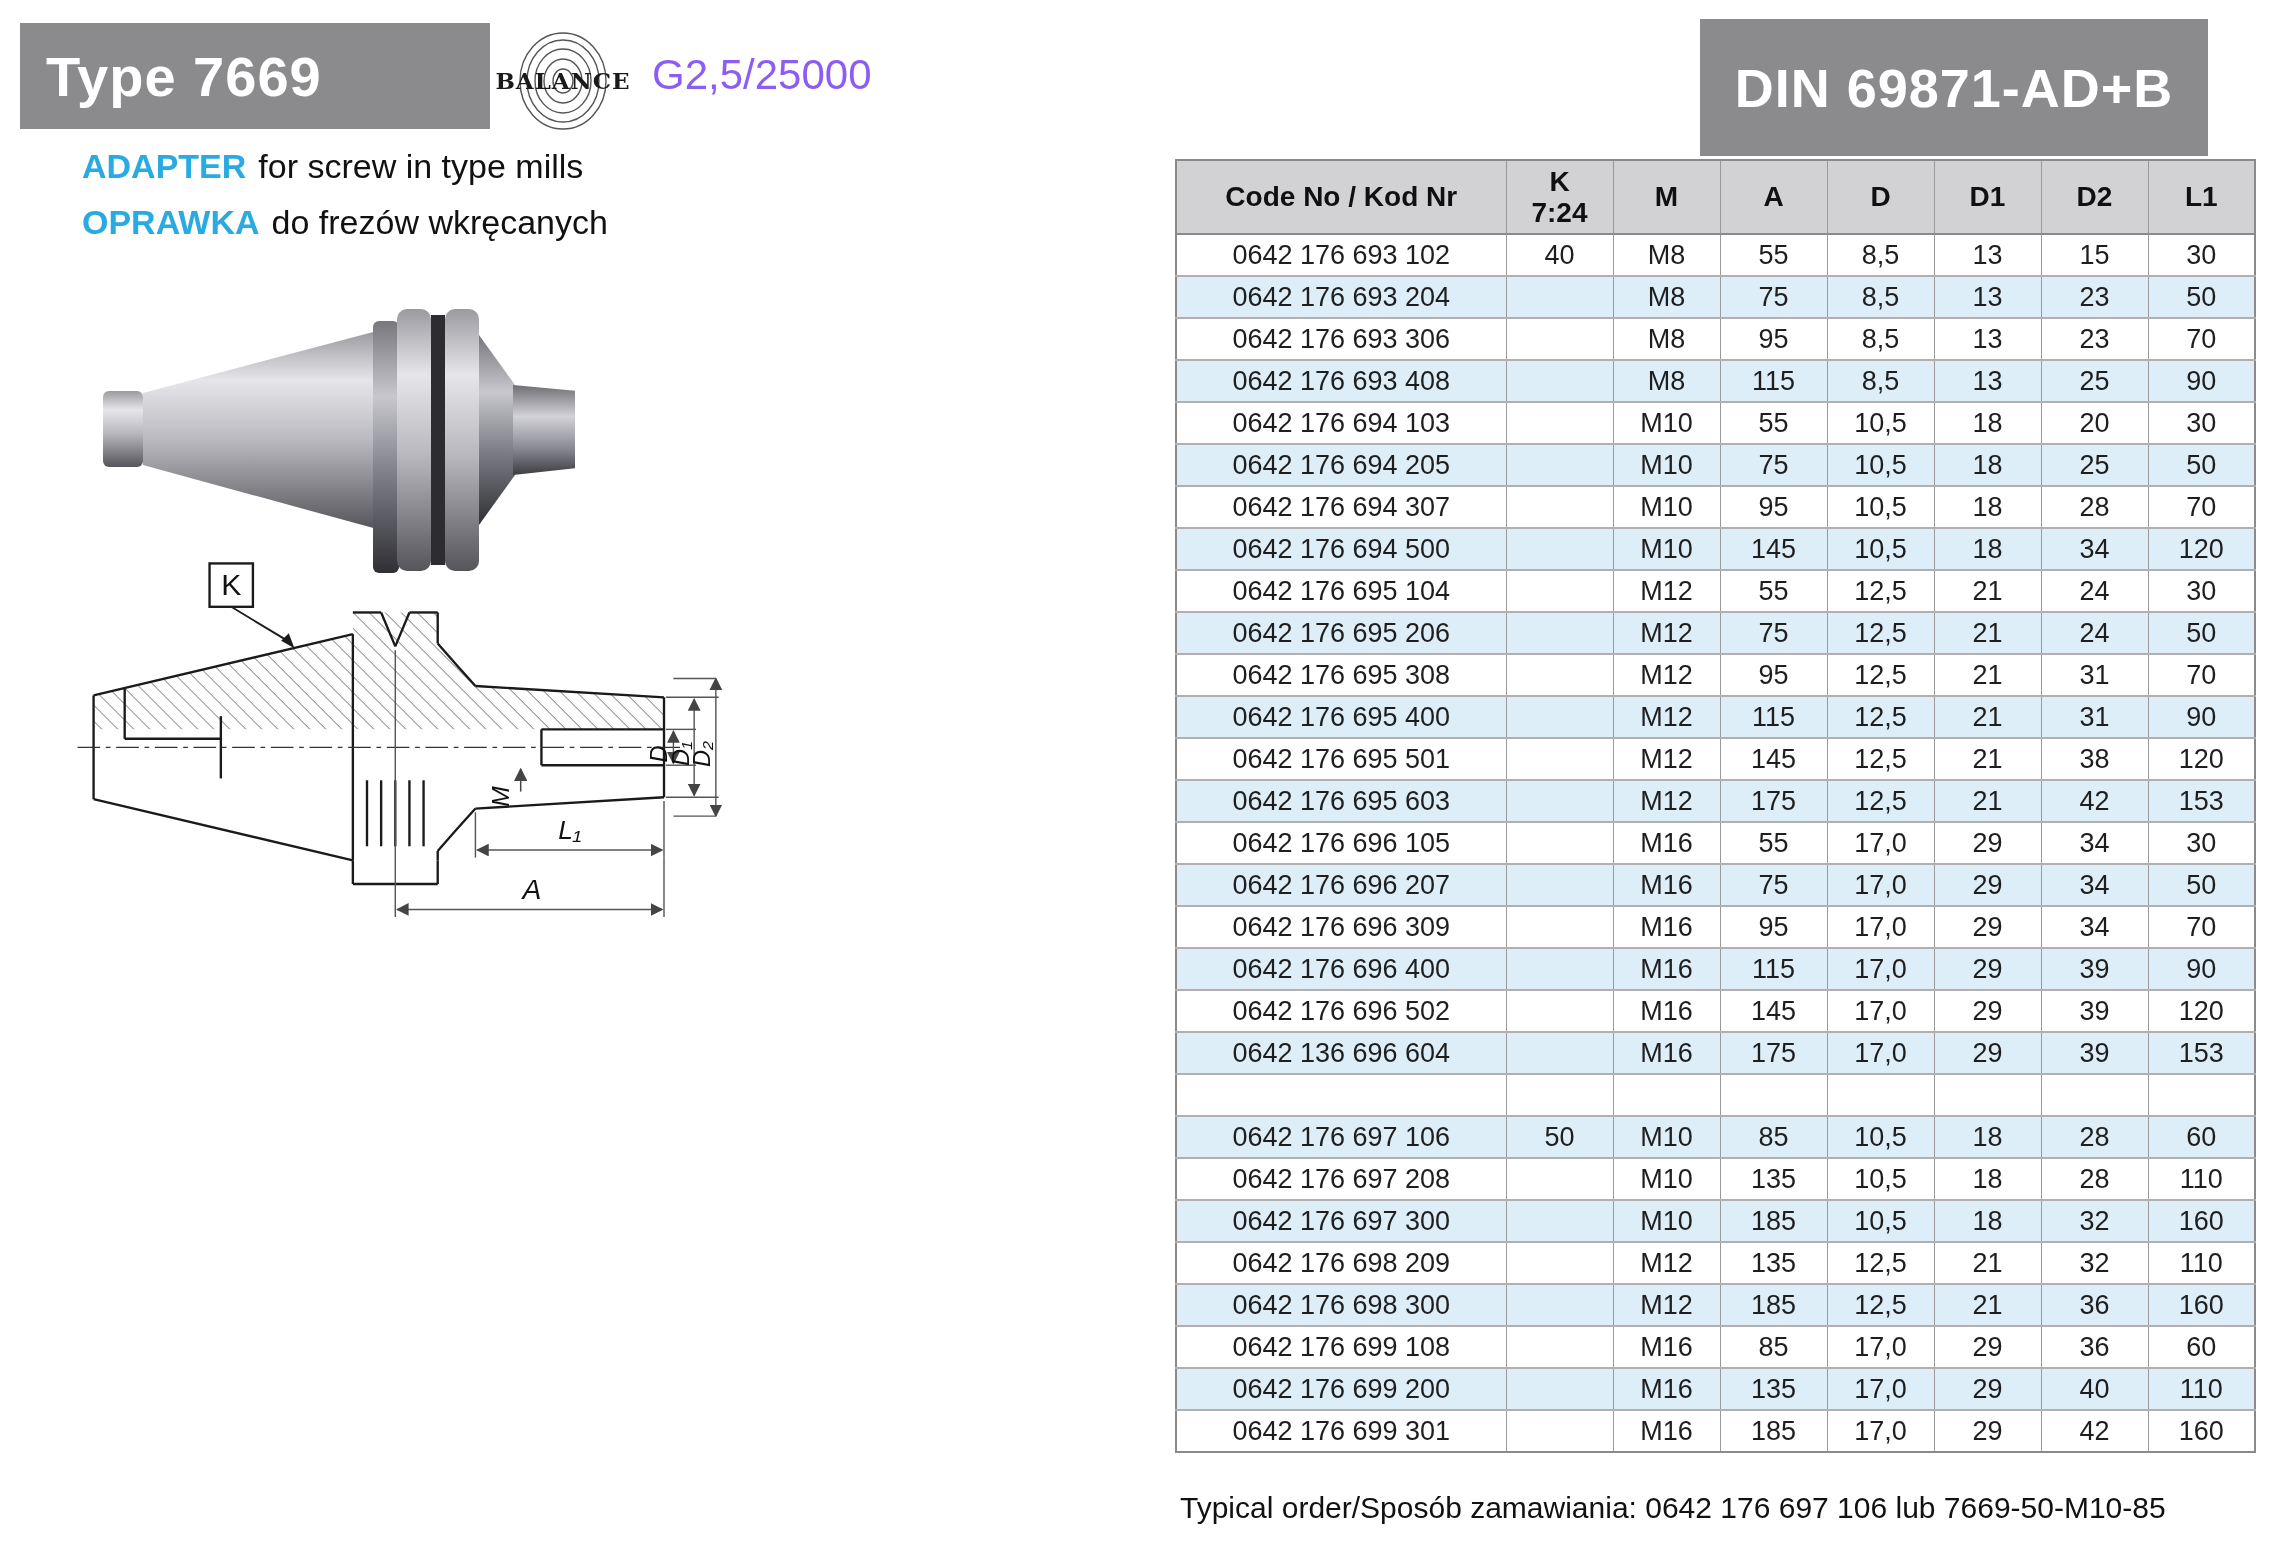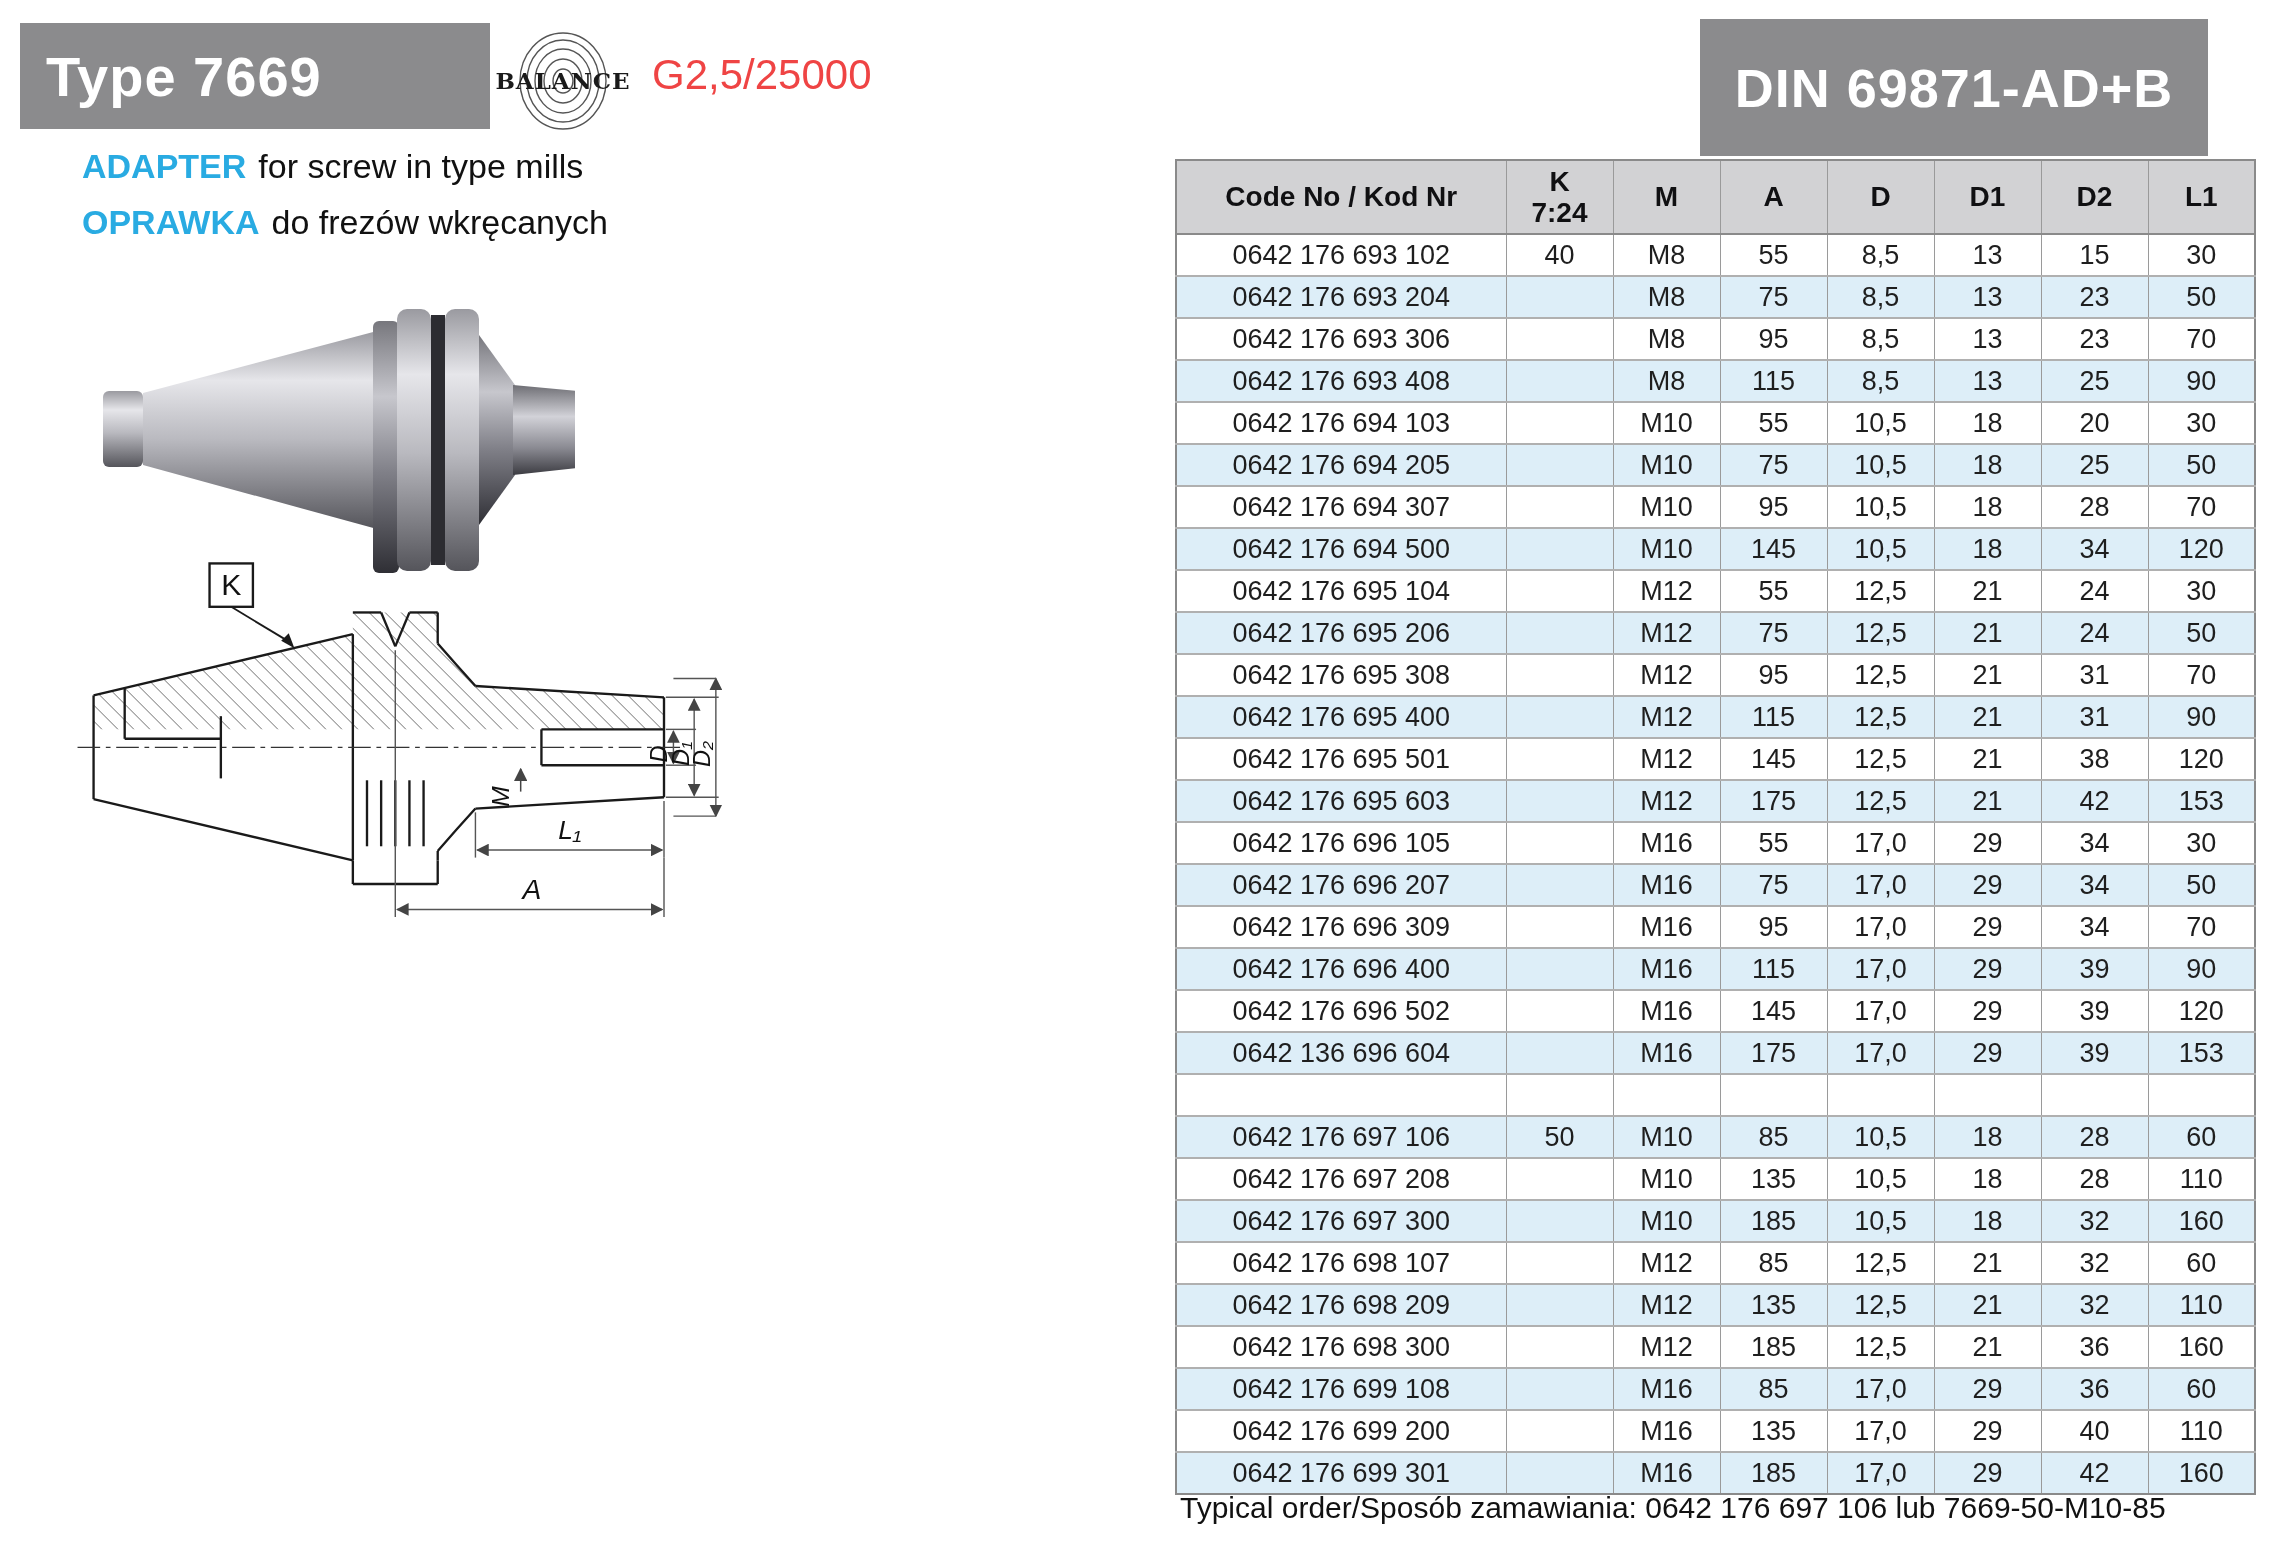--- a/index.html
+++ b/index.html
@@ -22,21 +22,21 @@
   }
   .din-badge{
     position:absolute;left:1700px;top:10px;width:508px;height:137px;
     background:#8b8b8d;color:#ffffff;
     display:flex;align-items:center;justify-content:center;
     font-size:54px;font-weight:bold;letter-spacing:1px;
   }
   .balance-logo{position:absolute;left:488px;top:22px;width:150px;height:100px;}
   .balance-spec{
     position:absolute;left:652px;top:42px;
-    font-size:42px;color:#ef4444;
+    font-size:42px;color:#8b5cf6;
   }
   
   .subtitle{position:absolute;left:82px;font-size:34px;color:#111;}
   .subtitle .hl{color:#29abe2;font-weight:bold;}
   .subtitle .rest{margin-left:12px;}
   .subtitle.en{top:138px;}
   .subtitle.pl{top:194px;}
   
   .photo{position:absolute;left:95px;top:280px;}
   .tech-drawing{position:absolute;left:70px;top:545px;}
@@ -512,30 +512,20 @@
           <td>0642 176 697 300</td>
           <td></td>
           <td>M10</td>
           <td>185</td>
           <td>10,5</td>
           <td>18</td>
           <td>32</td>
           <td>160</td>
         </tr>
         <tr>
-          <td>0642 176 698 107</td>
-          <td></td>
-          <td>M12</td>
-          <td>85</td>
-          <td>12,5</td>
-          <td>21</td>
-          <td>32</td>
-          <td>60</td>
-        </tr>
-        <tr>
           <td>0642 176 698 209</td>
           <td></td>
           <td>M12</td>
           <td>135</td>
           <td>12,5</td>
           <td>21</td>
           <td>32</td>
           <td>110</td>
         </tr>
         <tr>

